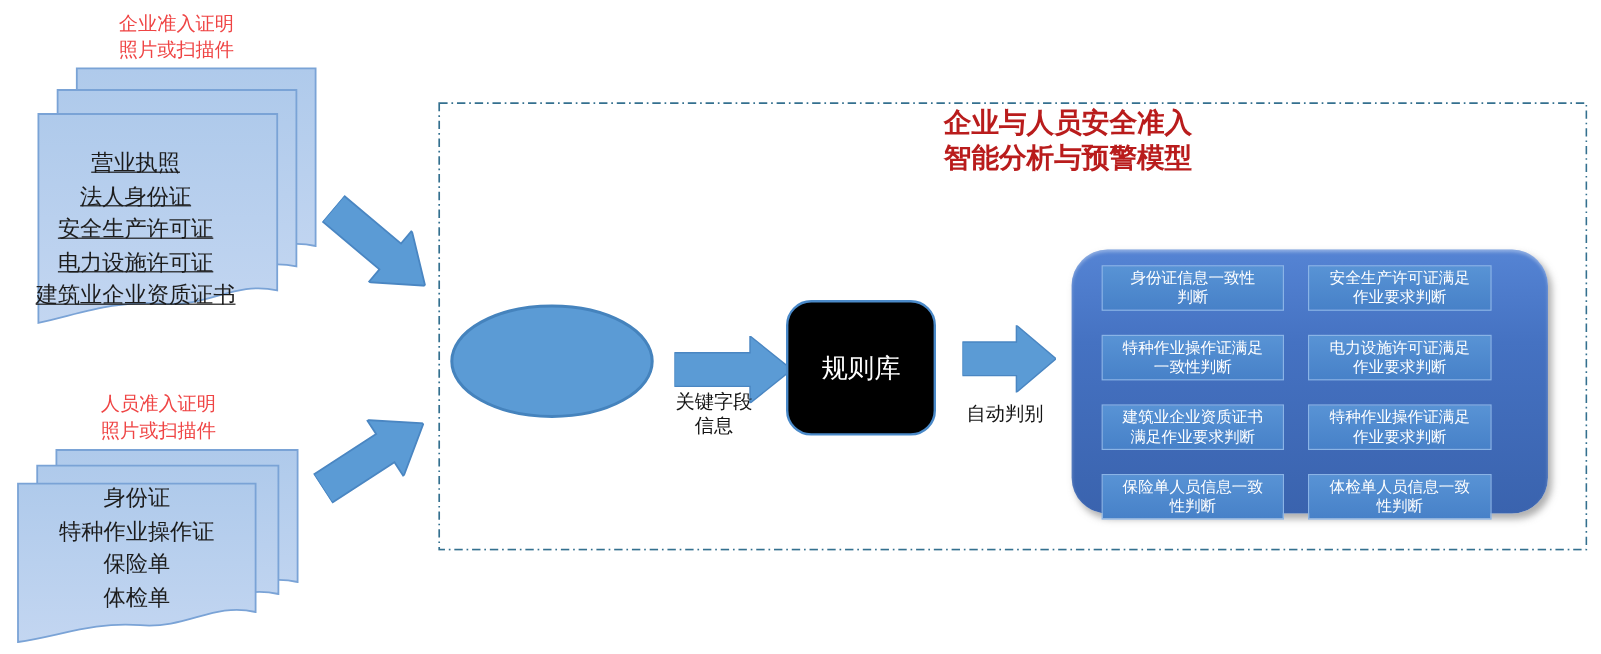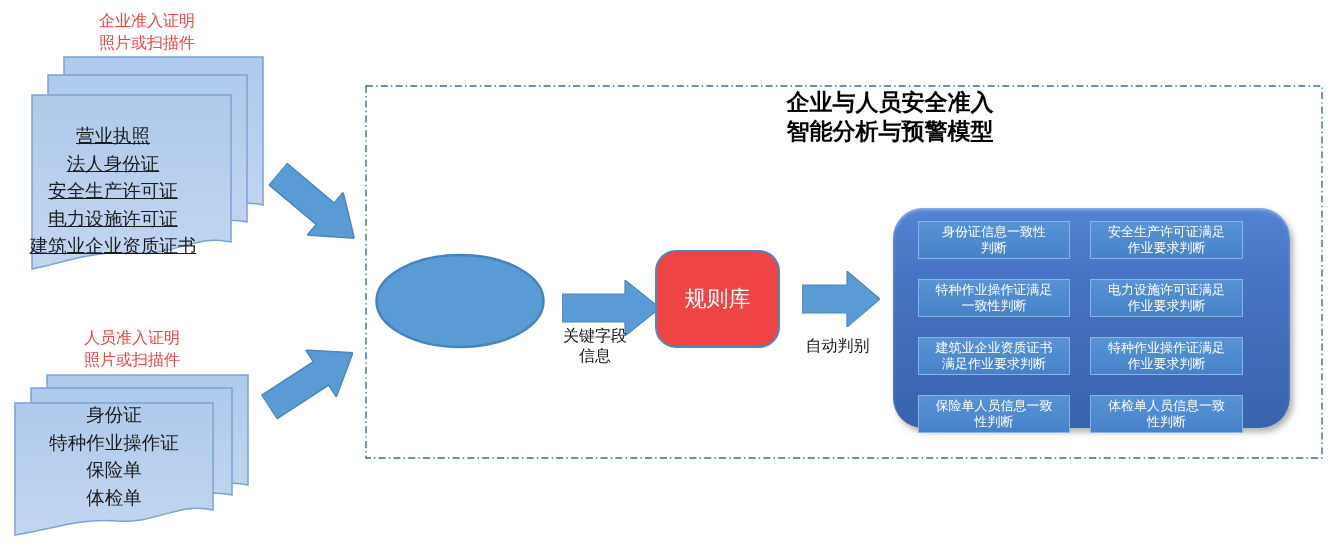--- a/index.html
+++ b/index.html
@@ -7,28 +7,28 @@
     position:relative;width:1334px;height:545px;background:#ffffff;
     font-family:"Liberation Sans", sans-serif;overflow:hidden;color:#1c1c1c;
   }
   .abs{position:absolute;}
   .prelines{white-space:pre-line;}
   .ctr{text-align:center;}
 
   .stack-label{font-size:16px;line-height:22px;color:#ef4444;}
   .doc-text{font-size:18.5px;line-height:27.5px;color:#1c1c1c;}
 
-  .model-title{font-size:23px;line-height:29px;font-weight:bold;color:#000000;}
+  .model-title{font-size:23px;line-height:29px;font-weight:bold;color:#b91c1c;}
 
   .node-text{color:#ffffff;}
   .ocr-text{font-size:21px;line-height:32px;font-weight:500;}
 
   .rules-box{
-    width:125px;height:98px;border-radius:21px;
-    background:#ef4444;border:2px solid #4A89C8;box-sizing:border-box;
+    width:125px;height:113px;border-radius:21px;
+    background:#000000;border:2px solid #4A89C8;box-sizing:border-box;
     display:flex;align-items:center;justify-content:center;
     color:#fff;font-size:22px;font-weight:500;
   }
   .arrow-label{font-size:16px;line-height:20px;color:#141414;}
 
   .results-panel{
     width:397px;height:220px;border-radius:30px;
     background:linear-gradient(180deg,#5584D4 0%,#4572C2 35%,#3A63AE 100%);
     box-shadow:3px 4px 6px rgba(110,110,110,0.55), inset 0 2px 3px rgba(255,255,255,0.35);
   }

